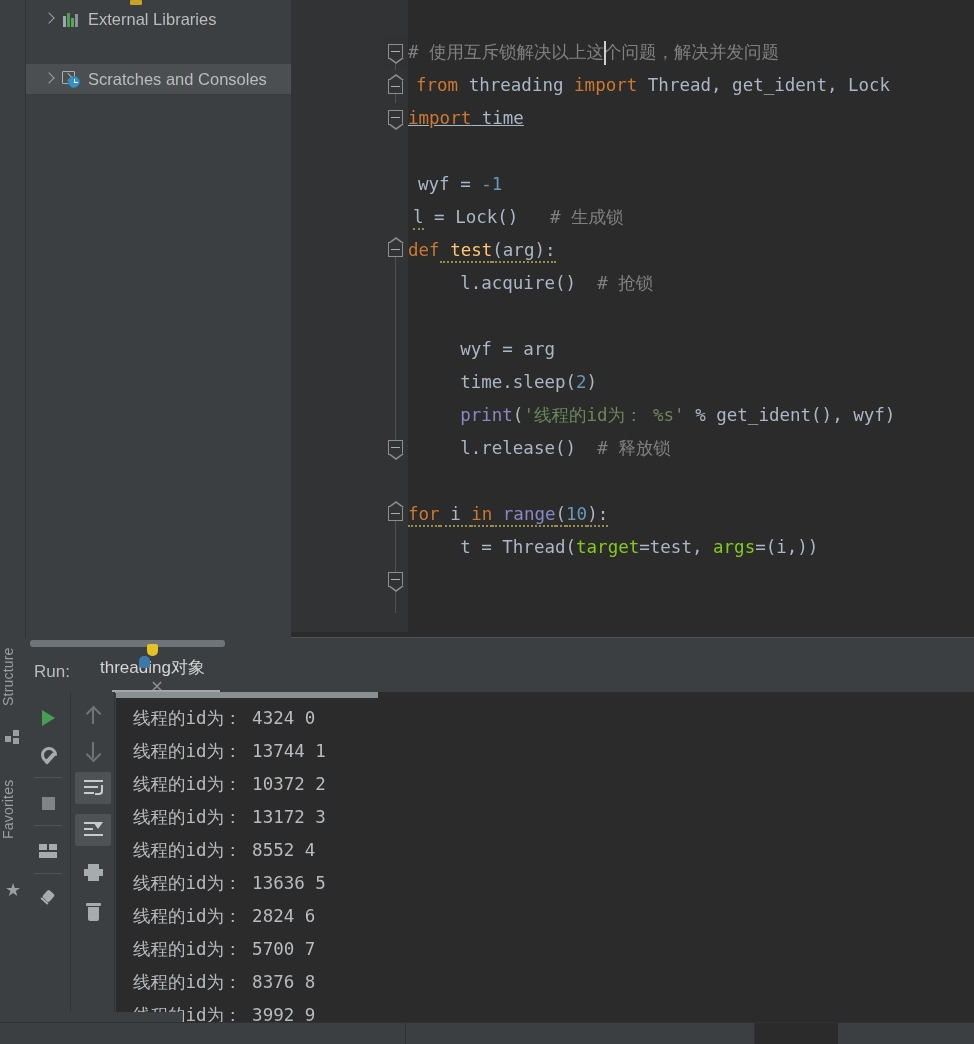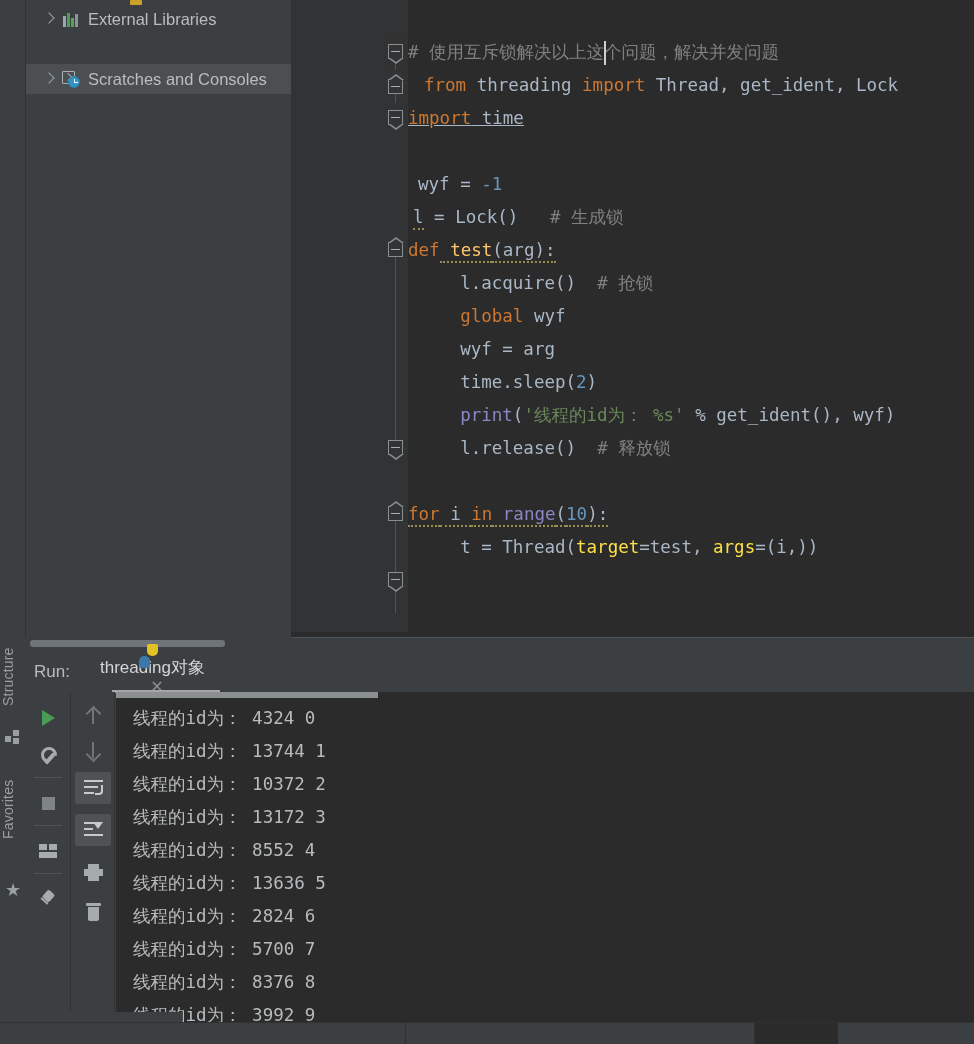--- a/index.html
+++ b/index.html
@@ -162,21 +162,21 @@
     font-size:17.5px; white-space:pre; color:#a9b7c6;
     font-family:"DejaVu Sans Mono","Liberation Mono",monospace;
   }
   .kw{ color:#cc7832; }
   .fn{ color:#ffc66d; }
   .num{ color:#6897bb; }
   .str{ color:#6a8759; }
   .cm{ color:#808080; }
   .blt{ color:#8888c6; }
   .pln{ color:#a9b7c6; }
-  .kwarg{ color:#fde047;margin-top:34px; }
+  .kwarg{ color:#84cc16;margin-top:34px; }
   .wavy{
     border-bottom:2px dotted #9b8c4d;
     padding-bottom:1px;
   }
 
   .caret{
     position:absolute; width:2px; height:24px; background:#d0d0d0;
   }
 
   
@@ -451,33 +451,32 @@
         </div>
       <div class="fold-mark fold-end" style="top:572px;">
           <i></i>
         </div>
 
       <div class="code-area">
 
         <div class="code-line" style="top:36px; left:0px;"><span class="cm"># 使用互斥锁解决以上这个问题，解决并发问题</span></div>
         <div class="caret" style="left:196px; top:41px;"></div>
 
-        <div class="code-line" style="top:69px; left:16px;"><span class="kw">from</span><span class="pln"> threading </span><span class="kw">import</span><span class="pln"> Thread, get_ident, Lock</span></div>
+        <div class="code-line" style="top:69px; left:8px;"><span class="kw">from</span><span class="pln"> threading </span><span class="kw">import</span><span class="pln"> Thread, get_ident, Lock</span></div>
 
         <div class="code-line" style="top:102px; left:0px;text-decoration:underline;"><span class="kw">import</span><span class="pln"> time</span></div>
 
         <div class="code-line" style="top:168px; left:10px;"><span class="pln">wyf = </span><span class="num">-1</span></div>
 
         <div class="code-line" style="top:201px; left:5px;"><span class="pln wavy">l</span><span class="pln"> = Lock()   </span><span class="cm"># 生成锁</span></div>
 
         <div class="code-line" style="top:234px; left:0px;"><span class="kw">def</span><span class="fn wavy"> test</span><span class="pln wavy">(arg):</span></div>
 
         <div class="code-line" style="top:267px; left:10px;"><span class="pln">    l.acquire()  </span><span class="cm"># 抢锁</span></div>
 
-        <div class="code-line" style="top:300px; left:10px;"><span class="kw">    global</span><span class="pln"> wyf</span></div>
 
         <div class="code-line" style="top:333px; left:10px;"><span class="pln">    wyf = arg</span></div>
 
         <div class="code-line" style="top:366px; left:10px;"><span class="pln">    time.sleep(</span><span class="num">2</span><span class="pln">)</span></div>
 
         <div class="code-line" style="top:399px; left:10px;"><span class="pln">    </span><span class="blt">print</span><span class="pln">(</span><span class="str">'线程的id为： %s'</span><span class="pln"> % </span><span class="pln">get_ident(), wyf)</span></div>
 
         <div class="code-line" style="top:432px; left:10px;"><span class="pln">    l.release()  </span><span class="cm"># 释放锁</span></div>
 
         <div class="code-line" style="top:498px; left:0px;"><span class="kw wavy">for</span><span class="pln wavy"> i </span><span class="kw wavy">in</span><span class="blt wavy"> range</span><span class="pln wavy">(</span><span class="num wavy">10</span><span class="pln wavy">):</span></div>

